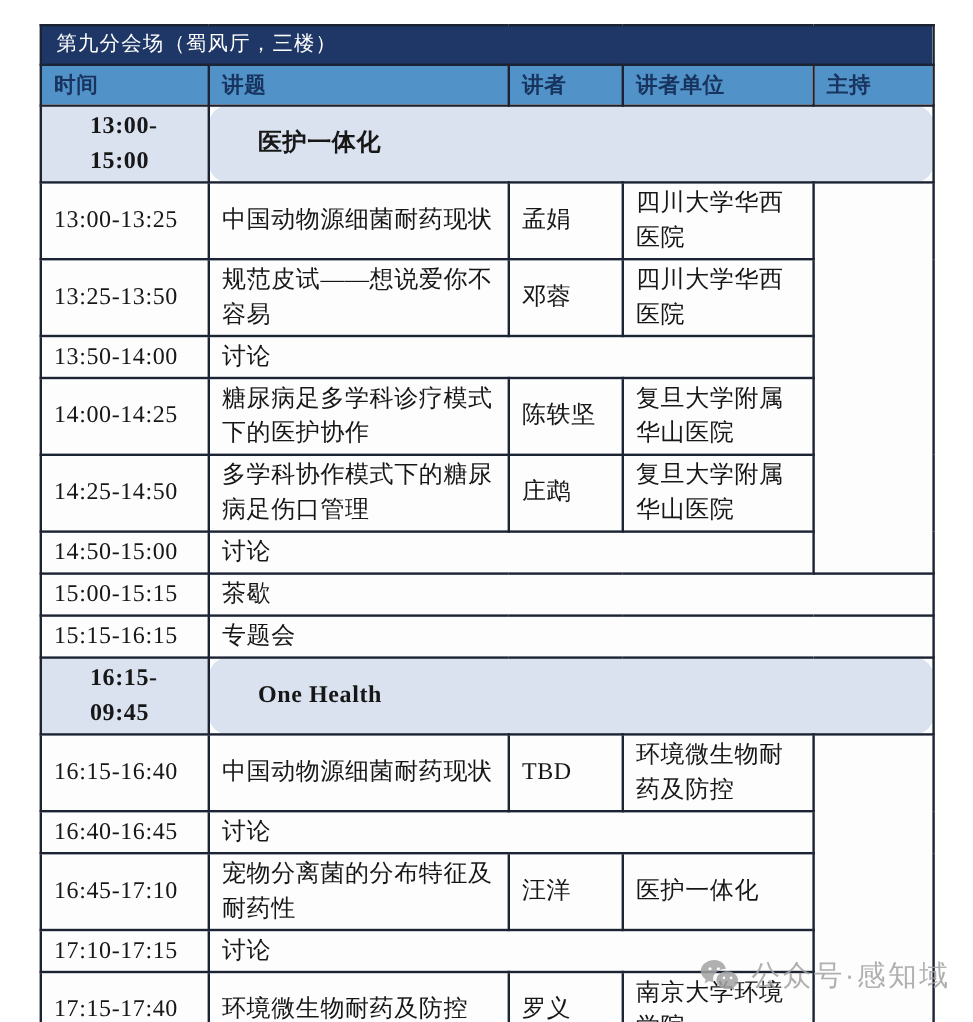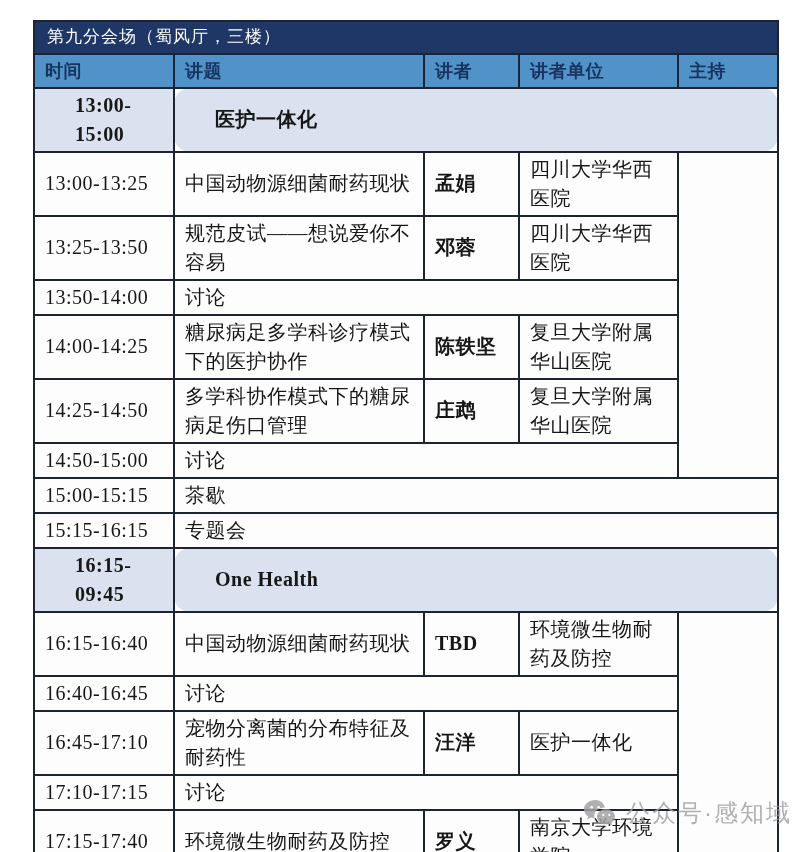--- a/index.html
+++ b/index.html
@@ -55,21 +55,21 @@
     padding:3px 10px;
   }
   tr.section-row td{
     background:var(--section-bg);
     font-weight:700;
     font-size:20px;
     padding-left:40px;
   }
   td.cell-time{font-size:19px;letter-spacing:0;padding-left:11px;}
   td.cell-topic{padding:2px 16px 2px 13px;letter-spacing:1px;border-radius:16px;}
-  td.cell-speaker{padding:2px 8px 2px 12px;font-weight:bold;}
+  td.cell-speaker{padding:2px 8px 2px 12px;}
   td.cell-aff{padding:2px 10px 2px 13px;letter-spacing:1px;}
   td.cell-chair{padding:0;}
   td.special{color:var(--special-text);}
   .watermark{
     position:absolute;
     right:19px;bottom:23px;
     display:flex;align-items:center;gap:9px;
     color:var(--watermark);
     font-size:24px;
     letter-spacing:2px;

